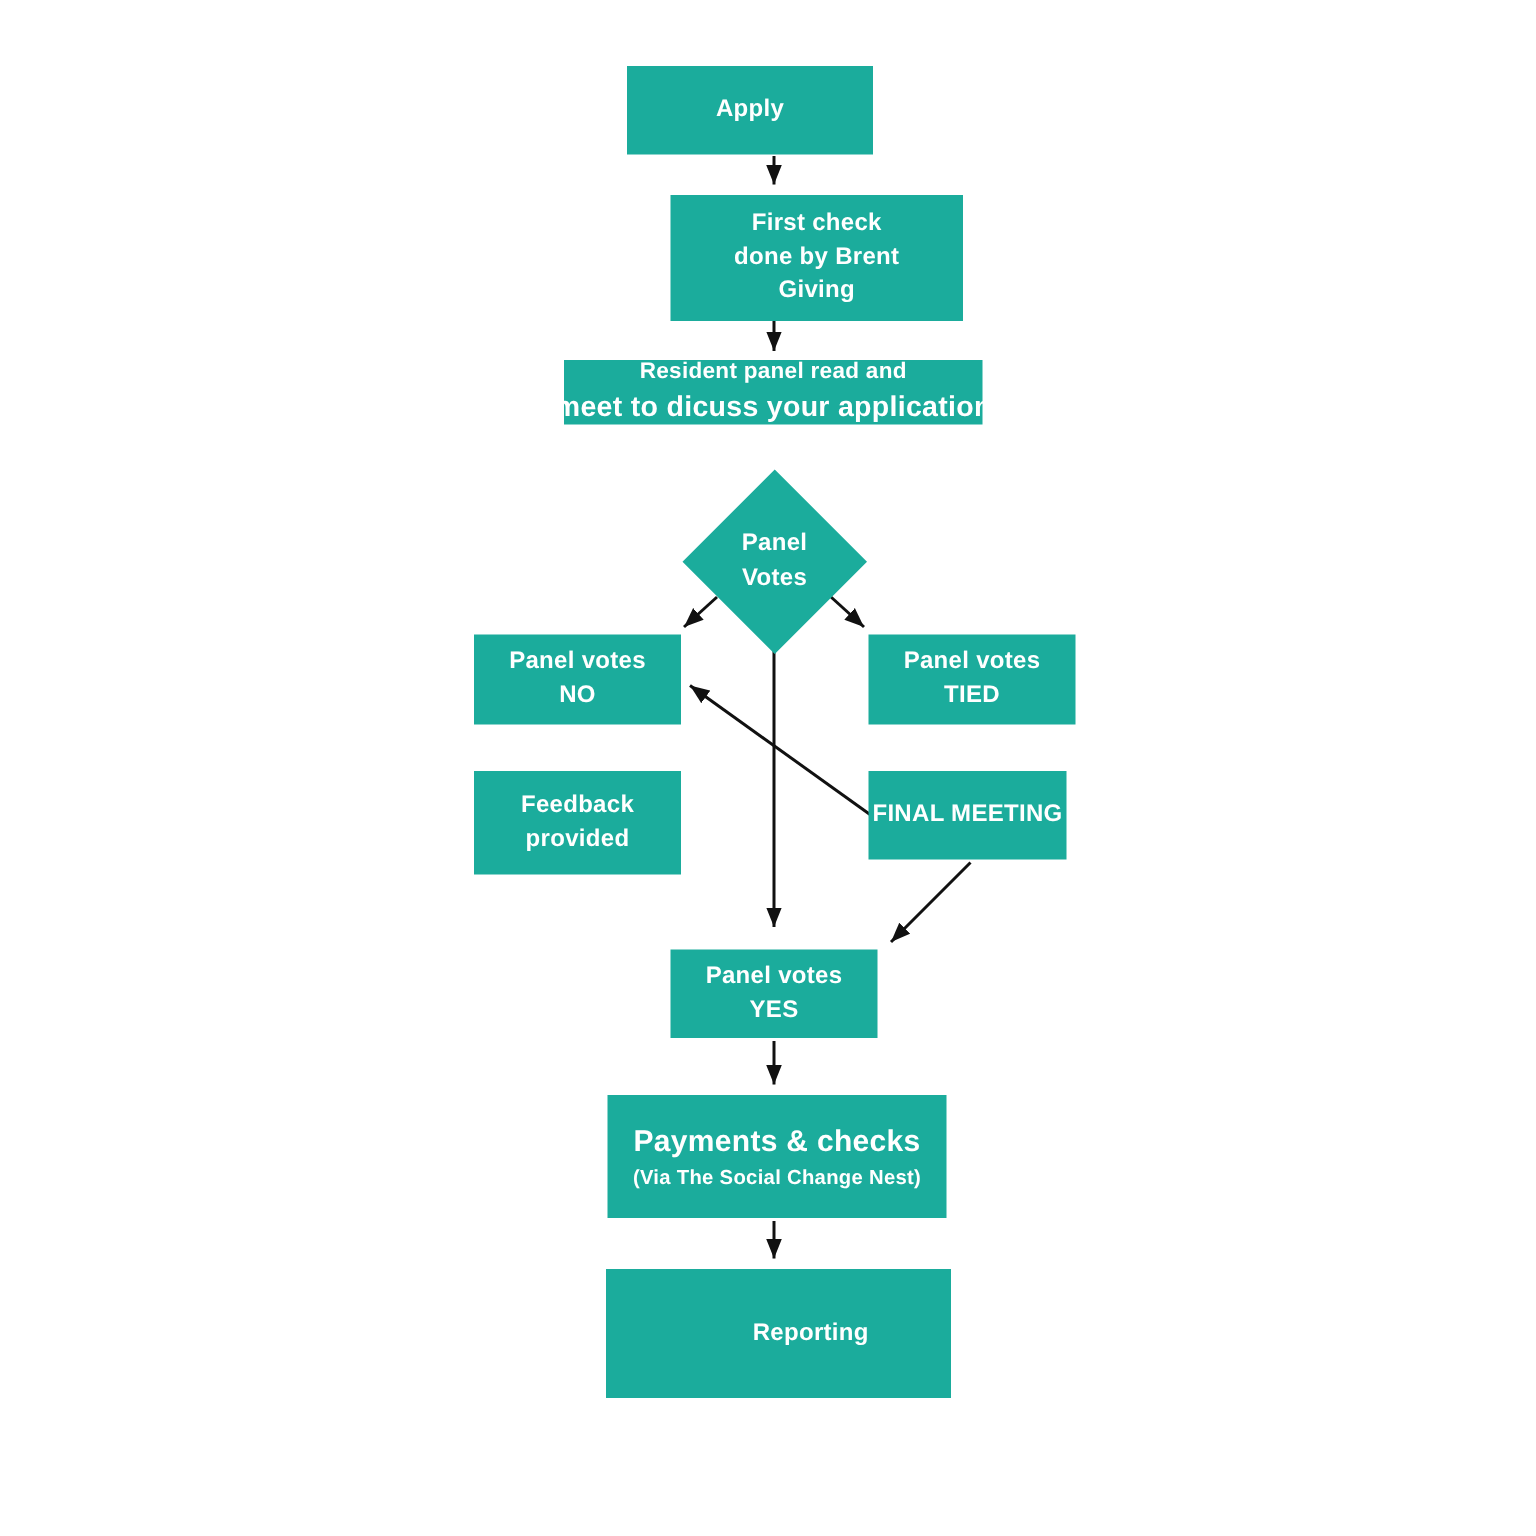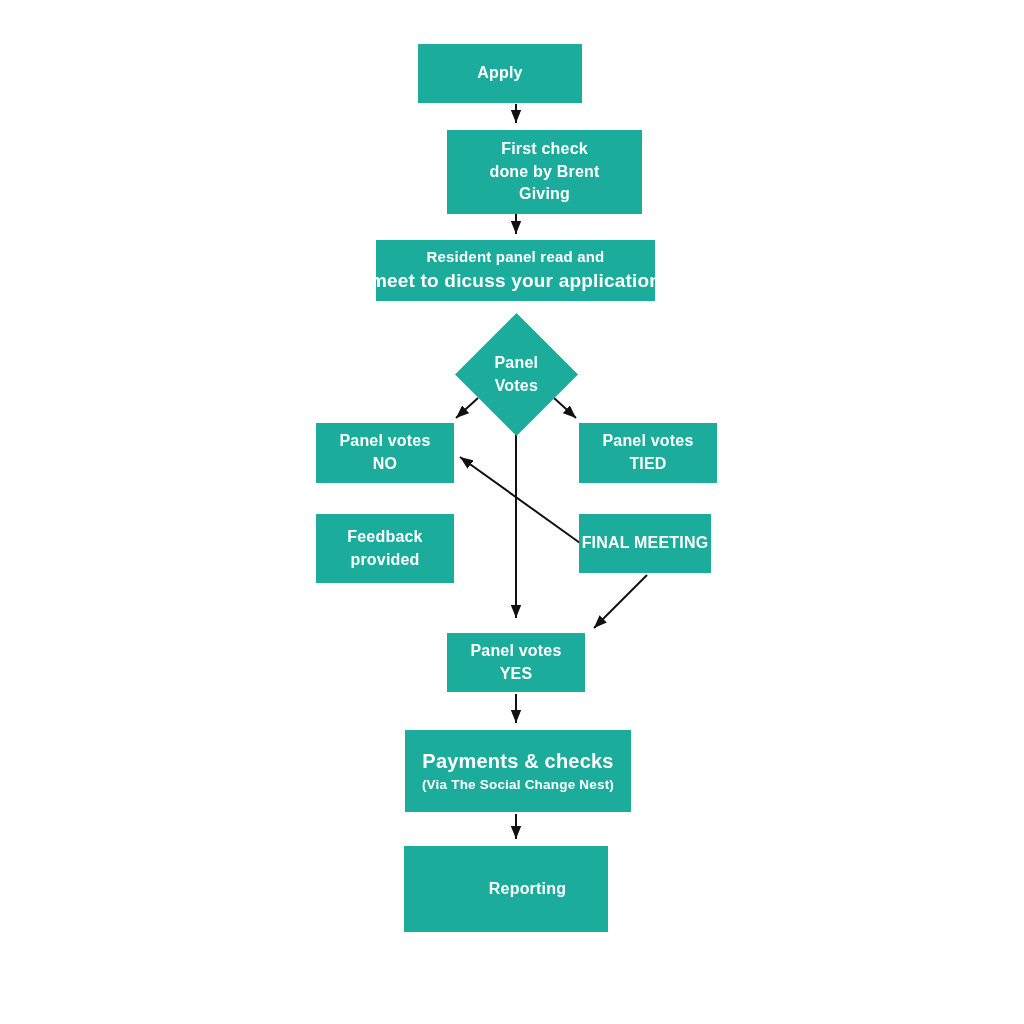--- a/index.html
+++ b/index.html
@@ -89,21 +89,21 @@
           <div class="line">Apply</div>
         </div>
       </div>
       <div class="node rect" style="left: 418px; top: 130px; width: 195px; height: 84px; background: rgb(27, 172, 156); color: rgb(255, 255, 255); margin-left: 29px;">
         <div class="label">
           <div class="line">First check</div>
           <div class="line">done by Brent</div>
           <div class="line">Giving</div>
         </div>
       </div>
-      <div class="node rect" style="left: 376px; top: 240px; width: 279px; height: 61px; background: rgb(27, 172, 156); color: rgb(255, 255, 255);">
+      <div class="node rect" style="left: 376px; top: 240px; width: 279px; height: 43px; background: rgb(27, 172, 156); color: rgb(255, 255, 255);">
         <div class="label">
           <div class="line" style="font-size: 15px;">Resident panel read and</div>
           <div class="line" style="font-size: 19px;">meet to dicuss your application</div>
         </div>
       </div>
       <div class="node diamond" style="left: 473px; top: 331px; width: 87px; height: 87px; background: rgb(27, 172, 156); color: rgb(255, 255, 255);">
         <div class="label">
           <div class="line">Panel</div>
           <div class="line">Votes</div>
         </div>
@@ -136,19 +136,19 @@
           <div class="line">Panel votes</div>
           <div class="line">YES</div>
         </div>
       </div>
       <div class="node rect" style="left: 405px; top: 730px; width: 226px; height: 82px; background: rgb(27, 172, 156); color: rgb(255, 255, 255);">
         <div class="label">
           <div class="line" style="font-size: 20px;">Payments &amp; checks</div>
           <div class="line small">(Via The Social Change Nest)</div>
         </div>
       </div>
-      <div class="node rect" style="left: 404px; top: 846px; width: 204px; height: 86px; background: rgb(27, 172, 156); color: rgb(255, 255, 255); padding-left: 43px;">
+      <div class="node rect" style="left: 404px; top: 846px; width: 230px; height: 86px; background: rgb(27, 172, 156); color: rgb(255, 255, 255); padding-left: 43px;">
         <div class="label">
           <div class="line">Reporting</div>
         </div>
       </div>
     </div>
 </div>
 
 </body></html>

